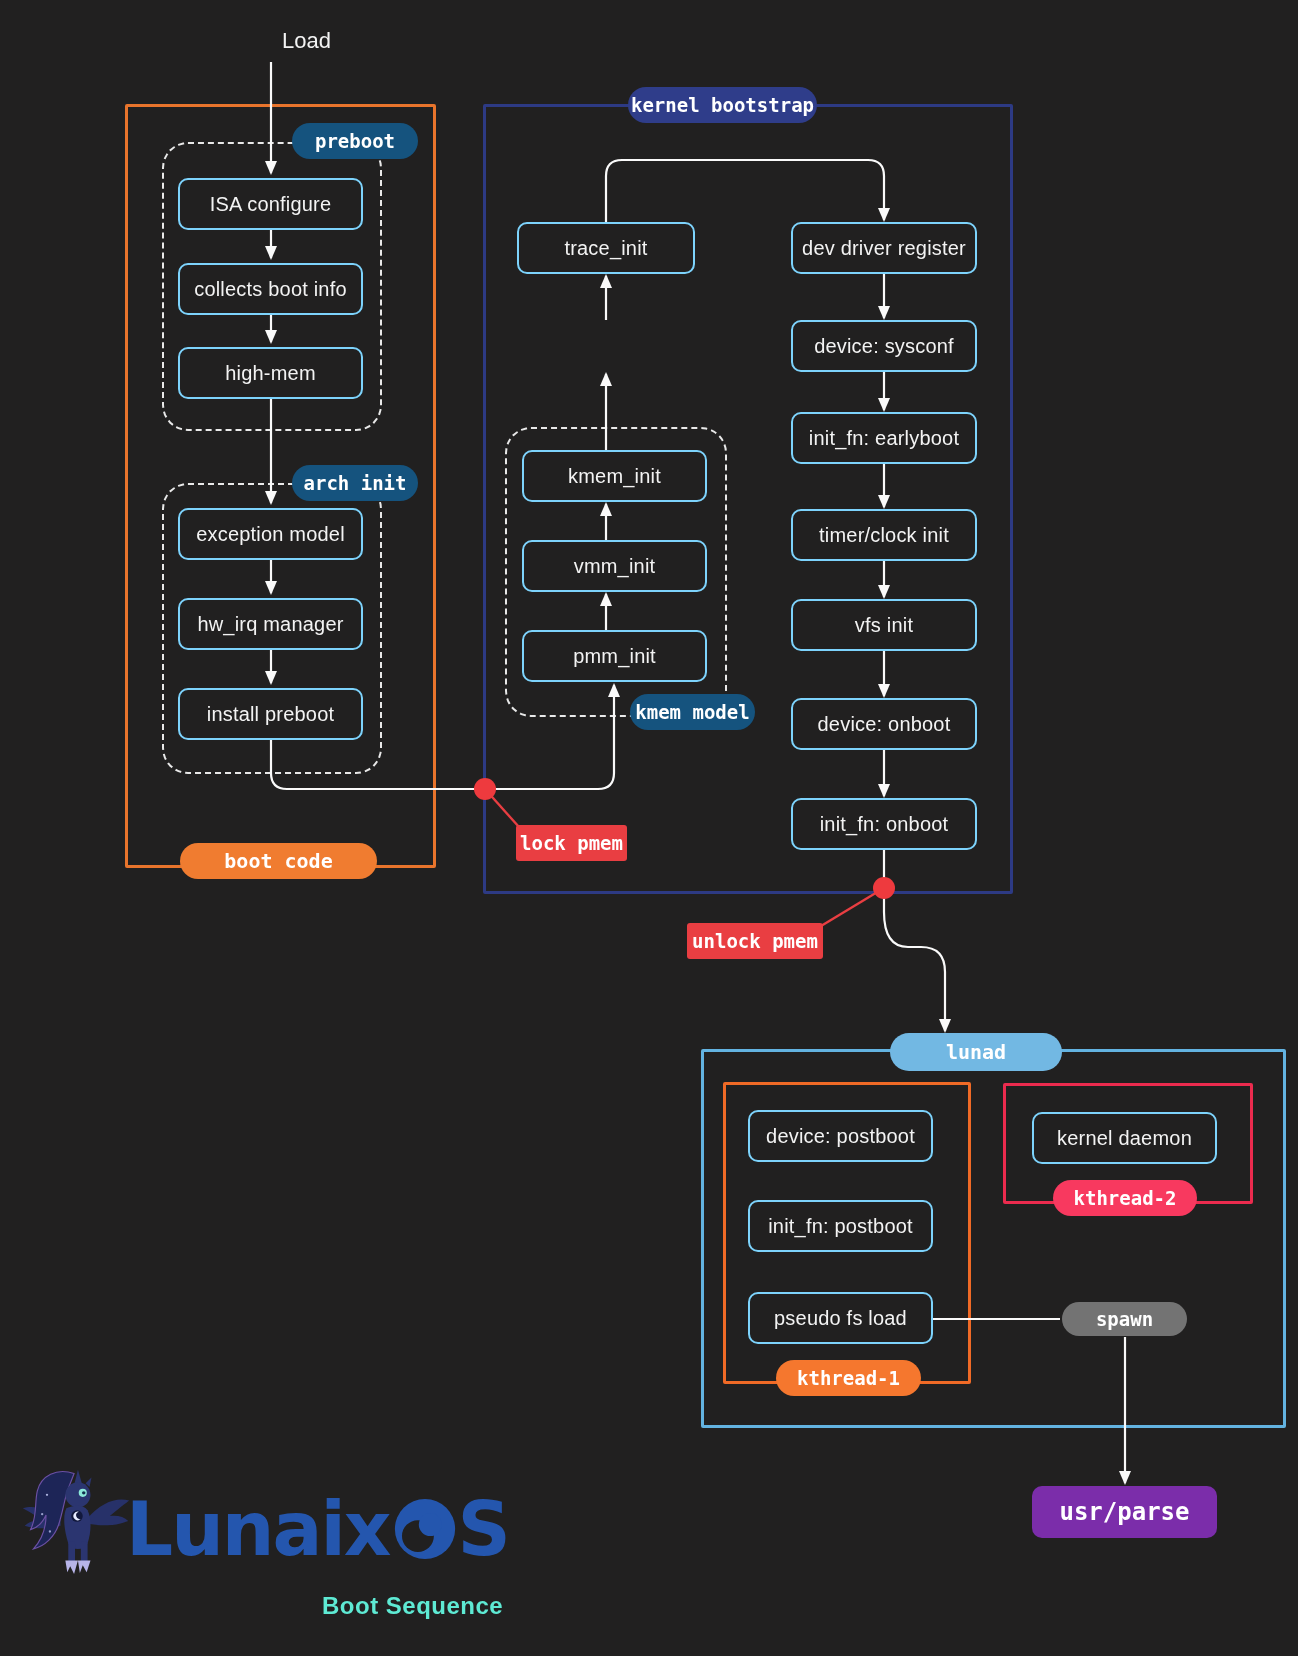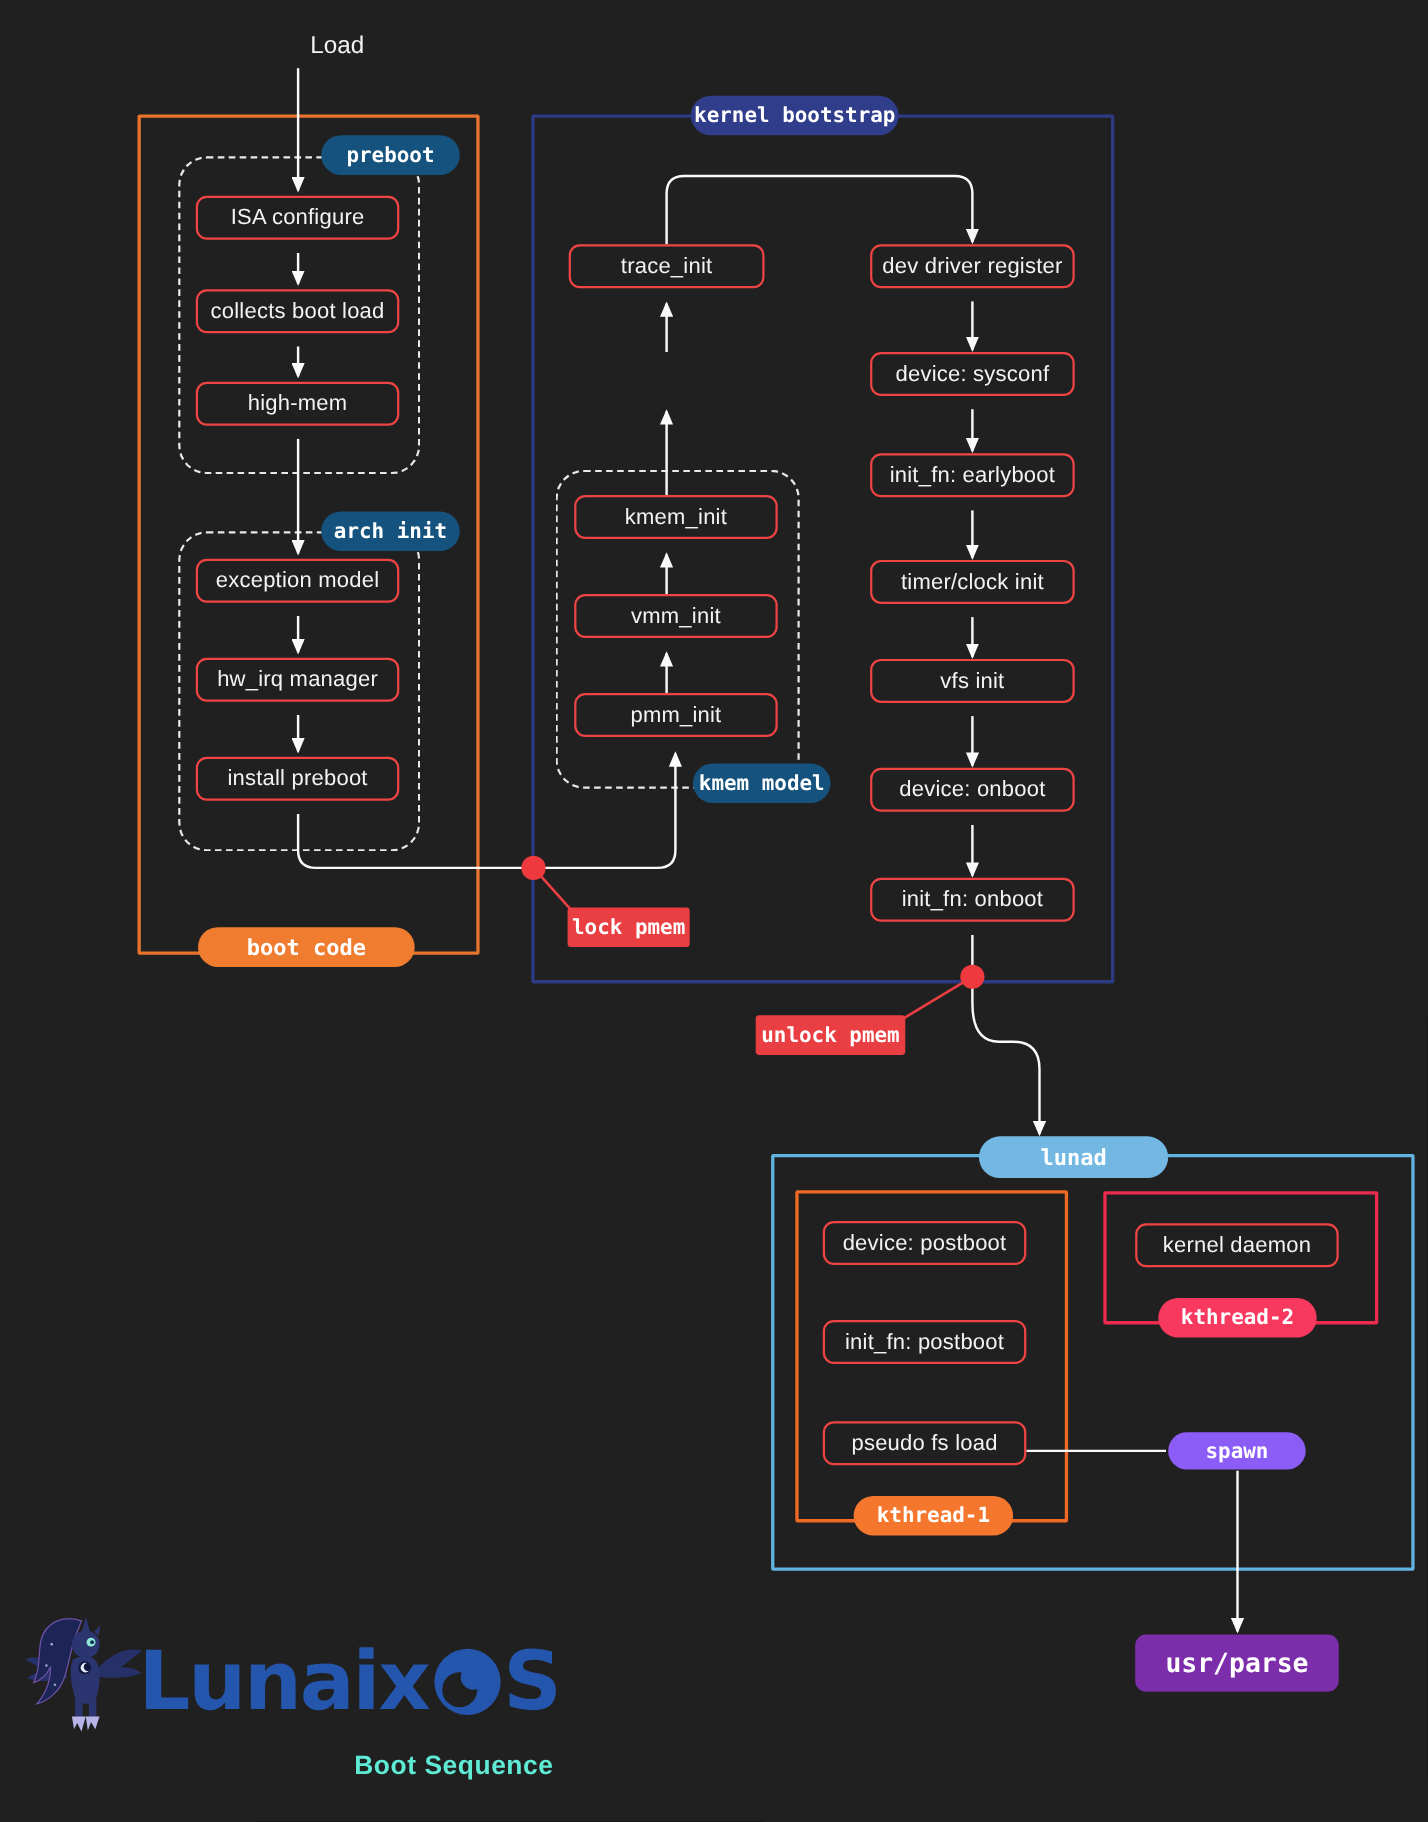--- a/index.html
+++ b/index.html
@@ -1,22 +1,22 @@
 <!DOCTYPE html>
 <html><head>
 <meta charset="utf-8">
 <style>
   html,body{margin:0;padding:0;background:#141414;}
   .canvas{position:relative;width:1298px;height:1656px;background:#212020;overflow:hidden;
           font-family:"Liberation Sans",sans-serif;}
   .group{position:absolute;z-index:1;border-style:solid;border-width:3px;border-radius:2px;}
   .dgroup{position:absolute;z-index:2;border:2px dashed #e9e9e9;border-radius:26px;}
   svg.wires{position:absolute;left:0;top:0;z-index:5;}
-  .node{position:absolute;z-index:10;box-sizing:border-box;height:40px;background:#212020;
-        border:2px solid #ef4444;border-radius:10px;color:#f3f3f3;display:flex;align-items:center;
+  .node{position:absolute;z-index:10;box-sizing:border-box;height:52px;background:#212020;
+        border:2px solid #7dd3fc;border-radius:10px;color:#f3f3f3;display:flex;align-items:center;
         justify-content:center;font-size:20px;letter-spacing:.2px;}
   .badge{position:absolute;z-index:11;box-sizing:border-box;display:flex;align-items:center;
          justify-content:center;border-radius:19px;color:#ffffff;
          font-family:"DejaVu Sans Mono",monospace;font-weight:700;font-size:19px;white-space:nowrap;}
   .tag{border-radius:3px;}
   .free-label{position:absolute;z-index:11;color:#f3f3f3;font-size:22px;text-align:right;}
   .caption{position:absolute;z-index:11;color:#5eead4;font-weight:700;font-size:24px;letter-spacing:.5px;}
   .logo-row{position:absolute;z-index:11;display:flex;align-items:flex-end;color:#2456ae;
             font-family:"DejaVu Sans",sans-serif;font-weight:700;font-size:74px;letter-spacing:-2px;line-height:1;}
   .logo-row svg{margin:0 2px 6px 4px;}
@@ -70,21 +70,21 @@
       <path d="M485,789 L519,827"></path>
       <path d="M884,888 L821,926"></path>
     </g>
     <circle cx="485" cy="789" r="11" fill="#ee3a3e"></circle>
     <circle cx="884" cy="888" r="11" fill="#ee3a3e"></circle>
   </svg>
 
   <div class="free-label" style="left:211px;top:28px;width:120px">Load</div>
 
   <div class="node" style="left:178px;top:178px;width:185px">ISA configure</div>
-  <div class="node" style="left:178px;top:263px;width:185px">collects boot load</div>
+  <div class="node" style="left:178px;top:263px;width:185px">collects boot info</div>
   <div class="node" style="left:178px;top:347px;width:185px">high-mem</div>
 
   <div class="node" style="left:178px;top:508px;width:185px">exception model</div>
   <div class="node" style="left:178px;top:598px;width:185px">hw_irq manager</div>
   <div class="node" style="left:178px;top:688px;width:185px">install preboot</div>
 
   <div class="node" style="left:517px;top:222px;width:178px">trace_init</div>
 
   <div class="node" style="left:522px;top:450px;width:185px">kmem_init</div>
   <div class="node" style="left:522px;top:540px;width:185px">vmm_init</div>
@@ -105,21 +105,21 @@
   <div class="node" style="left:1032px;top:1112px;width:185px">kernel daemon</div>
 
   <div class="badge" style="left:292px;top:123px;width:126px;height:36px;background:#15537e">preboot</div>
   <div class="badge" style="left:292px;top:465px;width:126px;height:36px;background:#15537e">arch init</div>
   <div class="badge" style="left:630px;top:694px;width:125px;height:36px;background:#15537e">kmem model</div>
   <div class="badge" style="left:628px;top:87px;width:189px;height:36px;background:#2f3d8a">kernel bootstrap</div>
   <div class="badge" style="left:180px;top:843px;width:197px;height:36px;background:#f07c30;font-size:20px">boot code</div>
   <div class="badge" style="left:890px;top:1033px;width:172px;height:38px;background:#72b8e3;font-size:20px">lunad</div>
   <div class="badge" style="left:776px;top:1360px;width:145px;height:36px;background:#f5772e">kthread-1</div>
   <div class="badge" style="left:1053px;top:1180px;width:144px;height:36px;background:#f8395f">kthread-2</div>
-  <div class="badge" style="left:1062px;top:1302px;width:125px;height:34px;background:#8b5cf6">spawn</div>
+  <div class="badge" style="left:1062px;top:1302px;width:125px;height:34px;background:#737373">spawn</div>
 
   <div class="badge tag" style="left:516px;top:825px;width:111px;height:36px;background:#e93e42">lock pmem</div>
   <div class="badge tag" style="left:687px;top:923px;width:136px;height:36px;background:#e93e42">unlock pmem</div>
 
   <div class="badge" style="left:1032px;top:1486px;width:185px;height:52px;background:#7b2daa;border-radius:10px;font-size:24px">usr/parse</div>
 
   <svg class="pony" style="left:18px;top:1460px" width="116" height="116" viewBox="0 0 120 120">
     <path d="M44,62 C30,50 16,46 5,50 C14,55 19,58 25,62 C17,62 11,64 7,68 C20,72 33,71 44,68 Z" fill="#273169"></path>
     <path d="M72,60 C86,44 102,38 115,42 C106,49 101,53 95,58 C103,57 110,59 114,63 C100,69 84,68 72,66 Z" fill="#273169"></path>
     <path d="M58,14 C40,8 24,16 20,32 C17,45 20,58 13,72 C20,70 26,64 29,57 C29,70 25,82 16,92 C28,89 38,79 42,67 C46,55 48,42 51,32 Z" fill="#1d2557" stroke="#6c50a4" stroke-width="1.2"></path>

